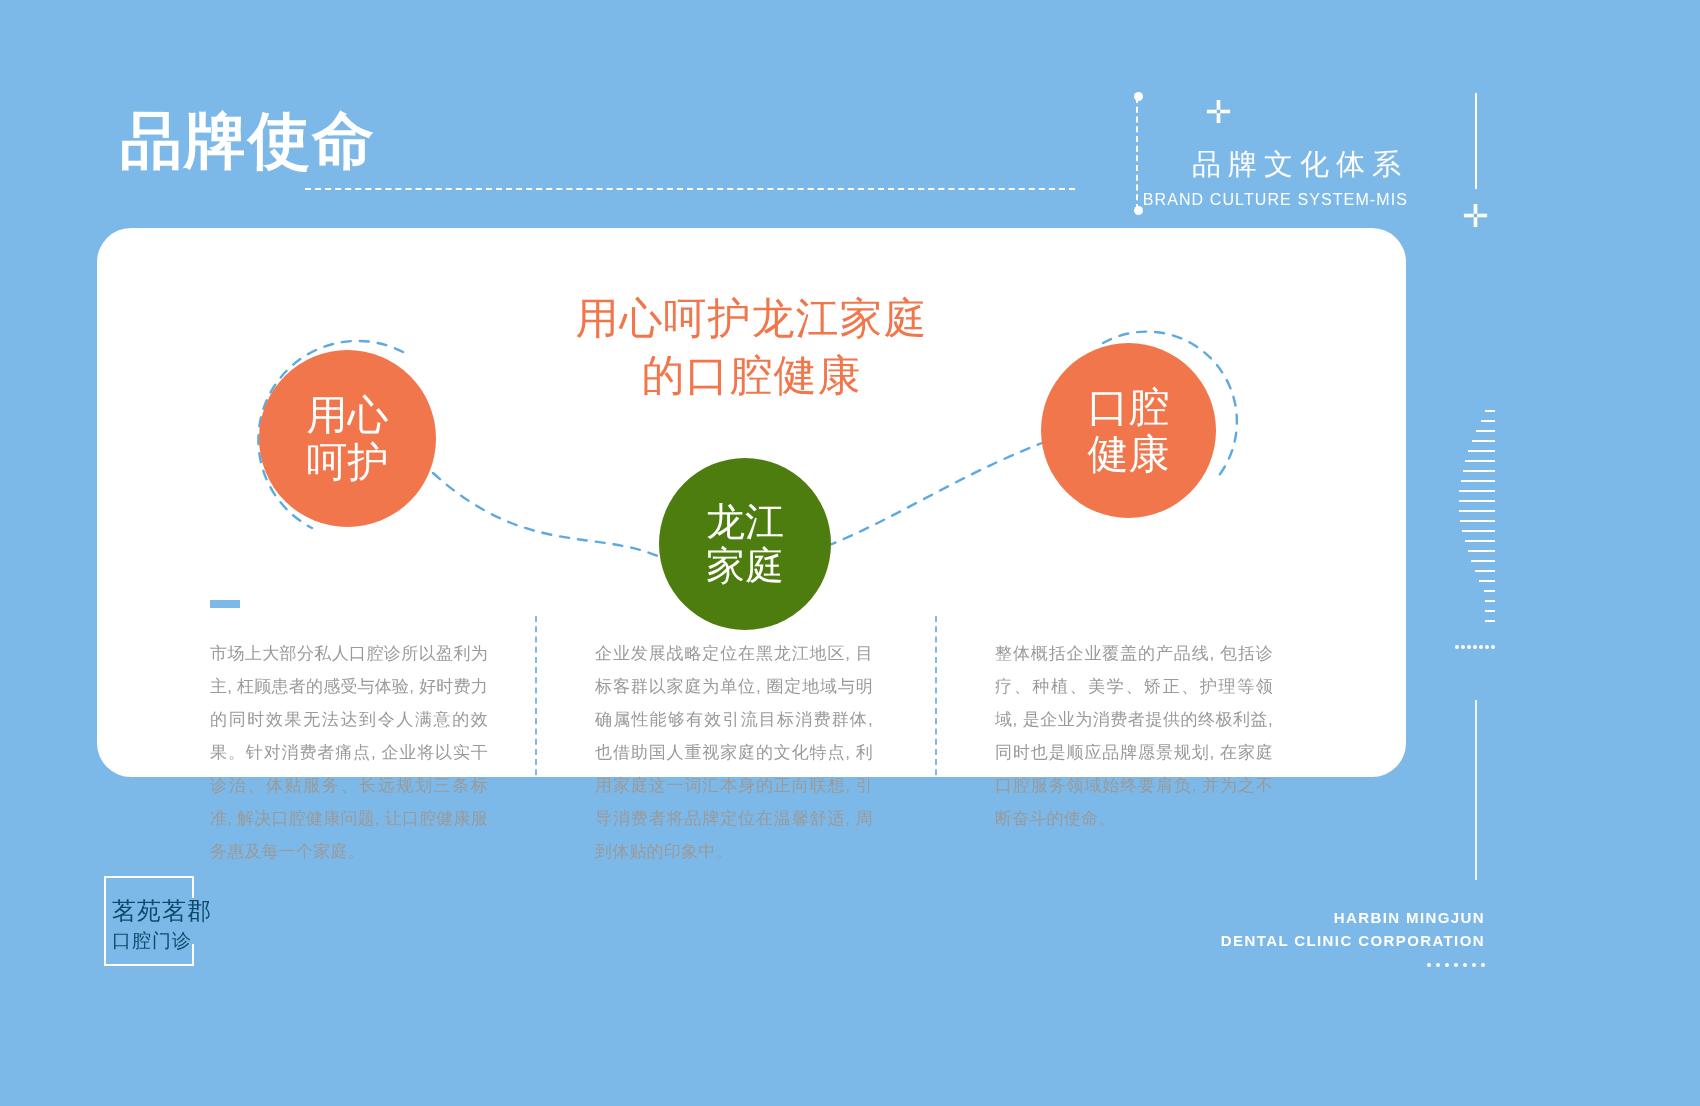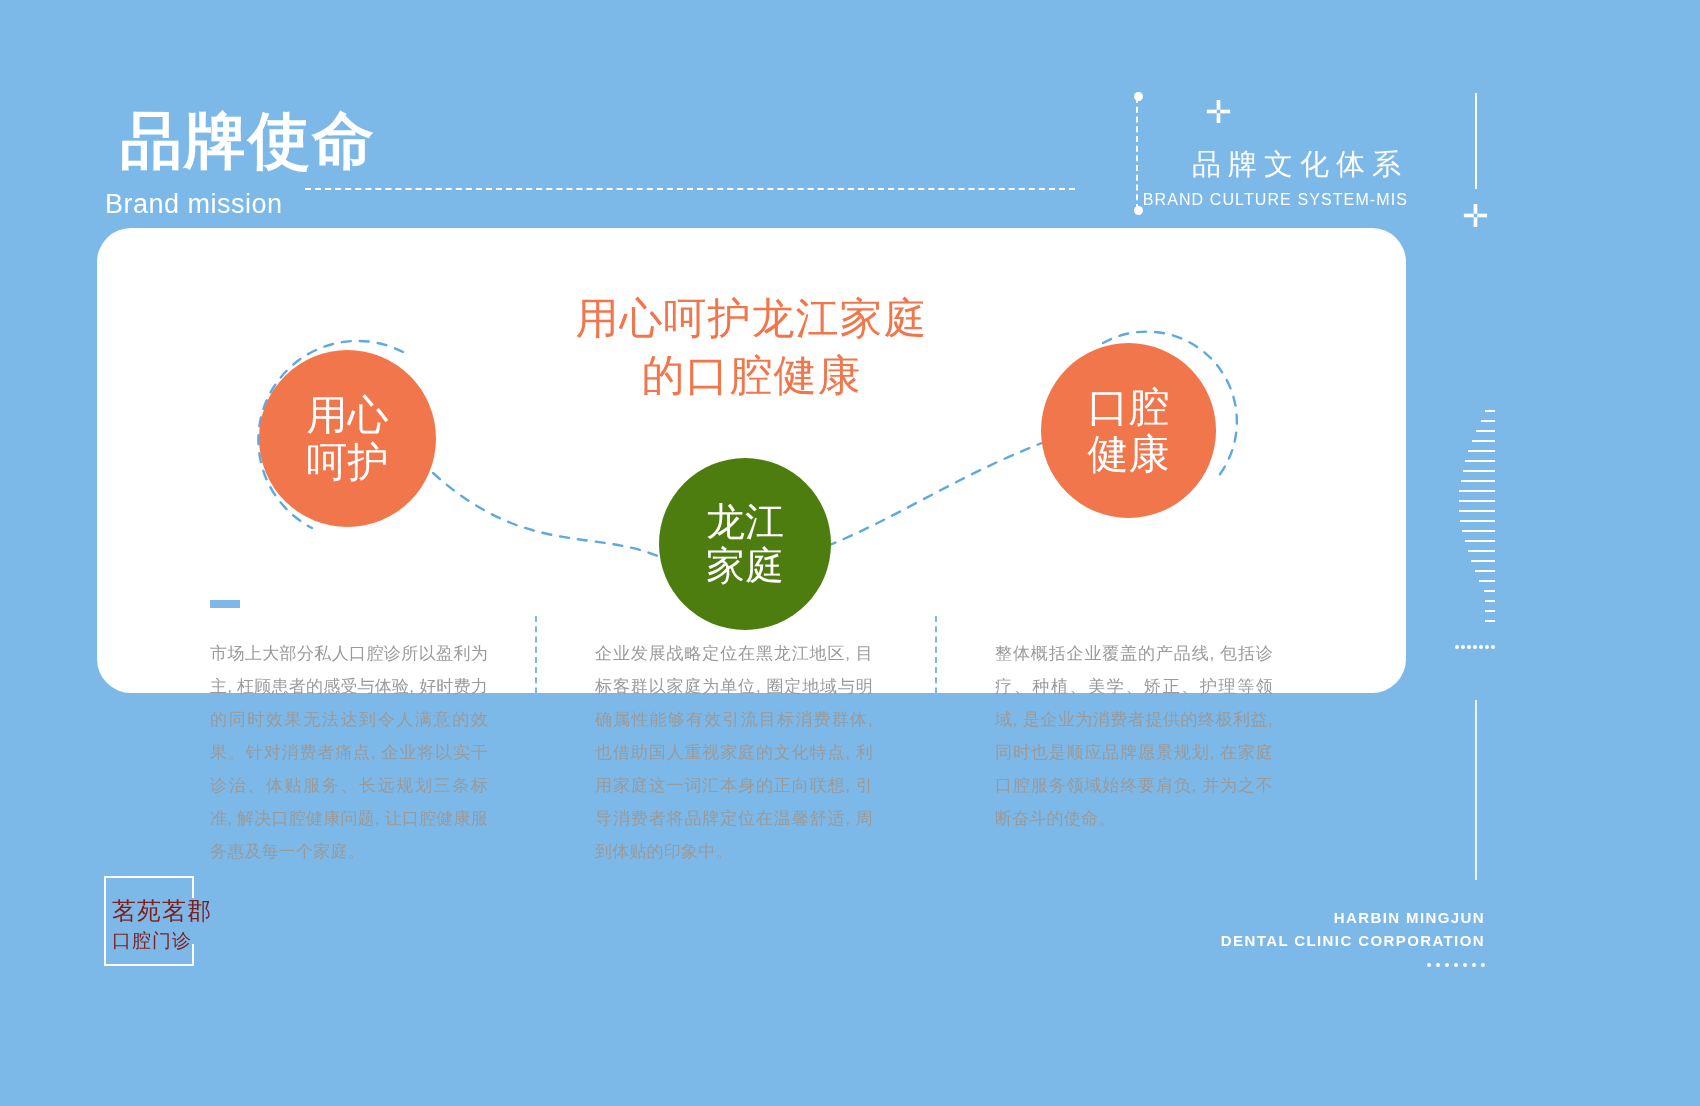--- a/index.html
+++ b/index.html
@@ -156,21 +156,21 @@
     border-radius: 50%;
     background: #ffffff;
   }
 
   
   .card {
     position: absolute;
     left: 97px;
     top: 228px;
     width: 1309px;
-    height: 465px;
+    height: 549px;
     background: #ffffff;
     border-radius: 34px;
   }
 
   
   .headline {
     position: absolute;
     left: 0;
     top: 62px;
     width: 100%;
@@ -291,21 +291,21 @@
     content: "";
     position: absolute;
     right: -2px; bottom: -2px;
     width: 2px; height: 22px;
     background: #ffffff;
   }
   .logo-text {
     position: absolute;
     left: 112px;
     top: 896px;
-    color: #7f1d1d;
+    color: #0c4a6e;
     line-height: 1.25;
   }
   .logo-main {
     font-size: 24px;
     letter-spacing: 1px;
     margin: 0;
     font-weight: 500;
   }
   .logo-sub {
     font-size: 19px;
@@ -343,21 +343,20 @@
 </style>
 </head>
 <body>
 
 <div class="slide">
 
   <div class="header">
 
     <div class="title-block">
       <div class="title-cn">品牌使命</div>
-      <div class="title-en">Brand mission</div>
     </div>
 
     <div class="header-dash"></div>
 
     <div class="vdots"></div>
 
     <div class="plus plus-1">✛</div>
     <div class="plus plus-2">✛</div>
 
     <div class="sys-block">

